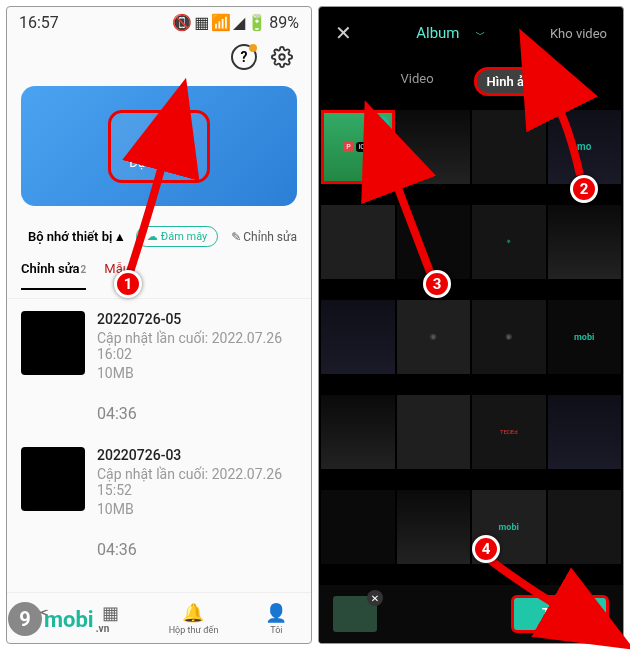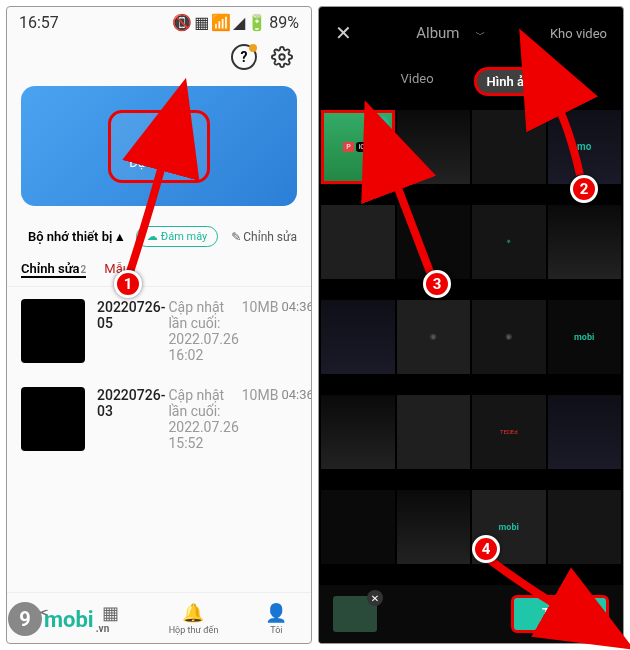--- a/index.html
+++ b/index.html
@@ -23,39 +23,39 @@
     .plus { font-size: 28px; line-height: 1; font-weight: 300; }
     .np-label { font-size: 13px; margin-top: 4px; }
 
     .storage-row { display: flex; align-items: center; justify-content: space-between; padding: 10px 14px; font-size: 13px; }
     .storage-left { display: flex; align-items: center; gap: 4px; font-weight: 600; padding-left: 7px; }
     .cloud-btn { border: 1.5px solid #1fb89c; color: #1fb89c; border-radius: 14px; padding: 3px 10px; font-size: 11px; display: flex; align-items: center; gap: 3px; }
     .edit-link { font-size: 12px; color: #555; display: flex; align-items: center; gap: 2px; }
 
     .tabs-row { display: flex; gap: 18px; padding: 4px 14px 8px; font-size: 13px; border-bottom: 1px solid #eee; }
     .tab-item { color: #b91c1c; }
-    .tab-item.active { color: #000; font-weight: 600; border-bottom: 2px solid #000; padding-bottom: 0; }
+    .tab-item.active { color: #000; font-weight: 600; border-bottom: 2px solid #000; padding-bottom: 12px; }
     .tab-count { font-size: 10px; color: #888; margin-left: 1px; }
 
     .project-list { flex: 1; overflow: hidden; }
     .project-item { display: flex; gap: 12px; padding: 12px 14px; }
     .thumb { width: 64px; height: 64px; background: #000; border-radius: 4px; flex-shrink: 0; }
-    .pinfo { display: flex; flex-direction: row; gap: 3px; font-size: 12px; }
+    .pinfo { display: flex; flex-direction: column; gap: 3px; font-size: 12px; }
     .pname { font-size: 14px; color: #222; font-weight: 500; }
     .pmeta { color: #999; font-size: 14px; }
-    .pdur { color: #888; font-size: 13px; }
+    .pdur { color: #888; font-size: 16px; margin-top: 20px; }
 
     .bottom-nav { display: flex; justify-content: space-around; padding: 8px 0; border-top: 1px solid #eee; }
     .nav-item { display: flex; flex-direction: column; align-items: center; gap: 2px; font-size: 9px; color: #666; }
     .nav-icon { width: 22px; height: 22px; display: flex; align-items: center; justify-content: center; font-size: 18px; }
 
     
     .dark-header { display: flex; align-items: center; justify-content: space-between; padding: 14px 16px; color: #eee; }
     .close-x { font-size: 20px; color: #ccc; }
-    .album-drop { font-size: 15px; color: #a3a3a3; display: flex; align-items: flex-end; gap: 16px; }
+    .album-drop { font-size: 15px; color: #5eead4; display: flex; align-items: flex-end; gap: 16px; }
     .chev { font-size: 10px; }
     .kho-video { font-size: 13px; color: #aaa; }
 
     .dark-tabs { display: flex; justify-content: center; gap: 30px; padding: 8px 16px 12px; }
     .dtab { color: #999; font-size: 13px; padding: 4px 10px; }
     .dtab.active { color: #fff; font-weight: 600; border: 3px solid #e00; border-radius: 14px; background: #404040; }
 
     .gallery { flex: 1; display: grid; grid-template-columns: repeat(4, 1fr); gap: 2px; padding: 2px; overflow: hidden; }
     .gcell { background: #1a1a1a; position: relative; aspect-ratio: 1; overflow: hidden; }
     .gcell.selected { border: 3px solid #e00; }

